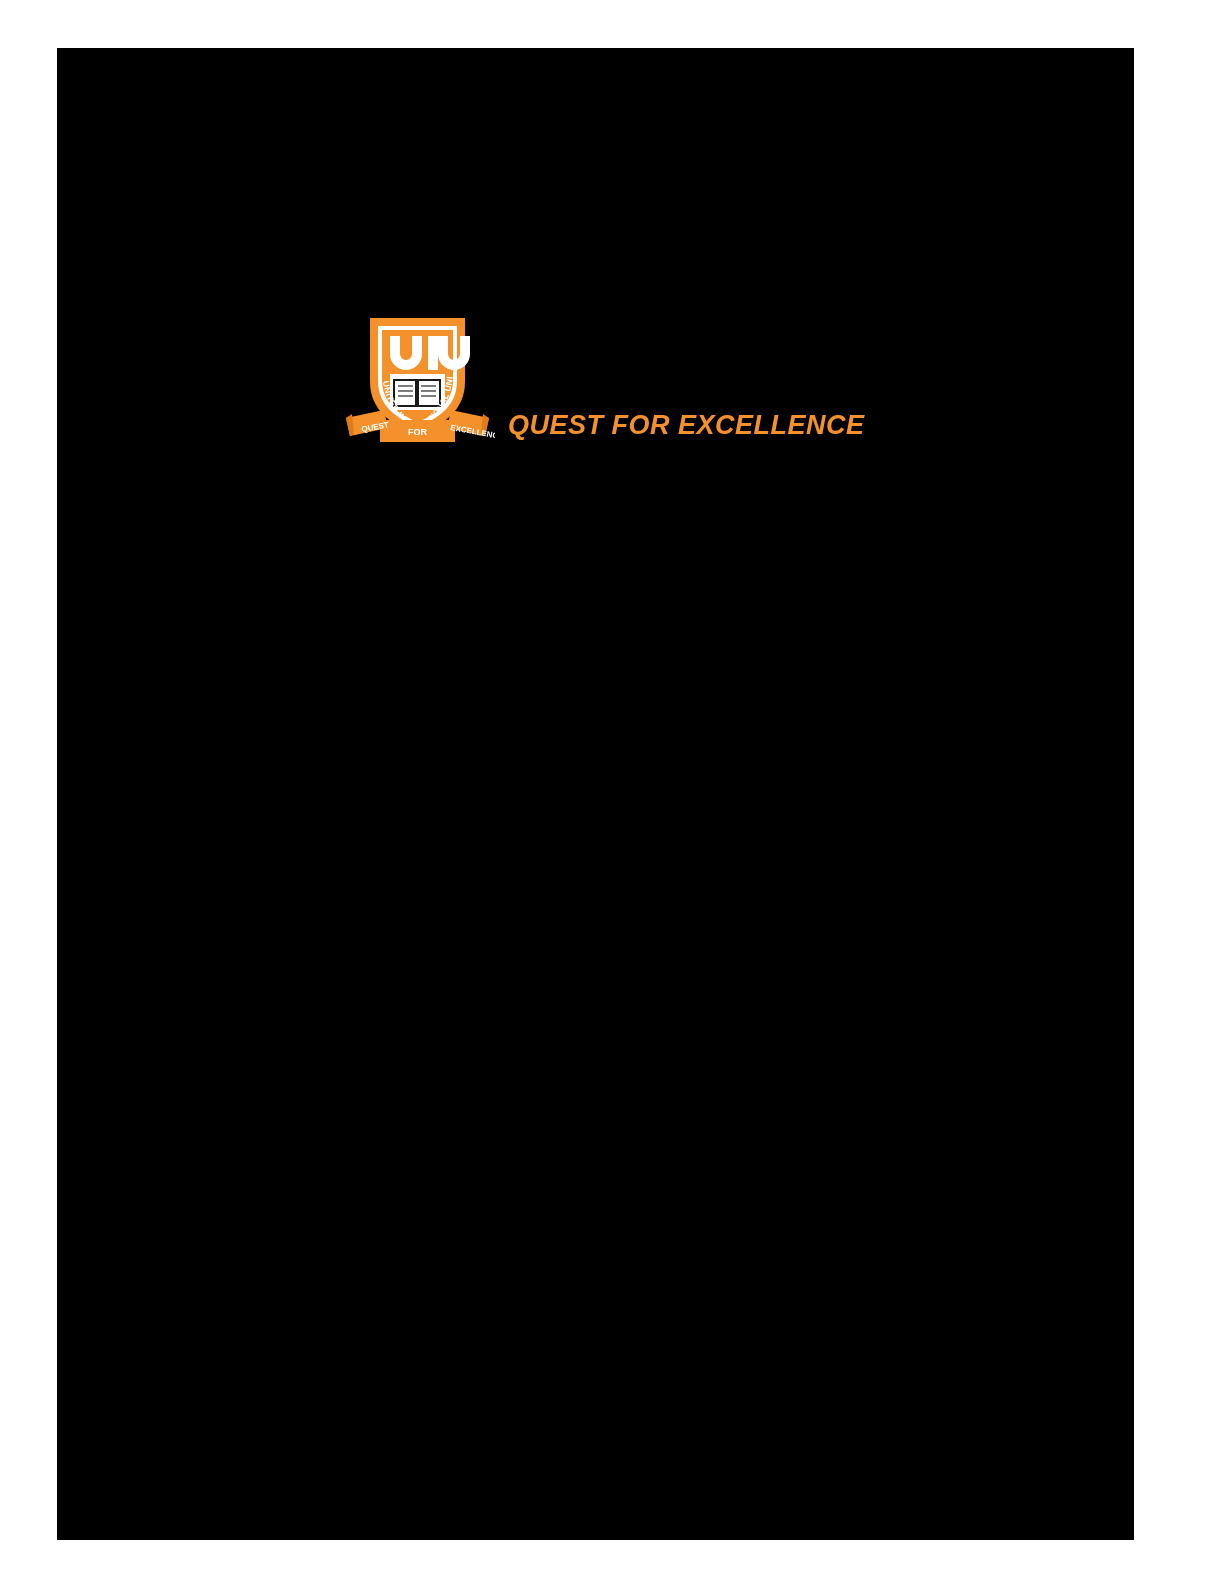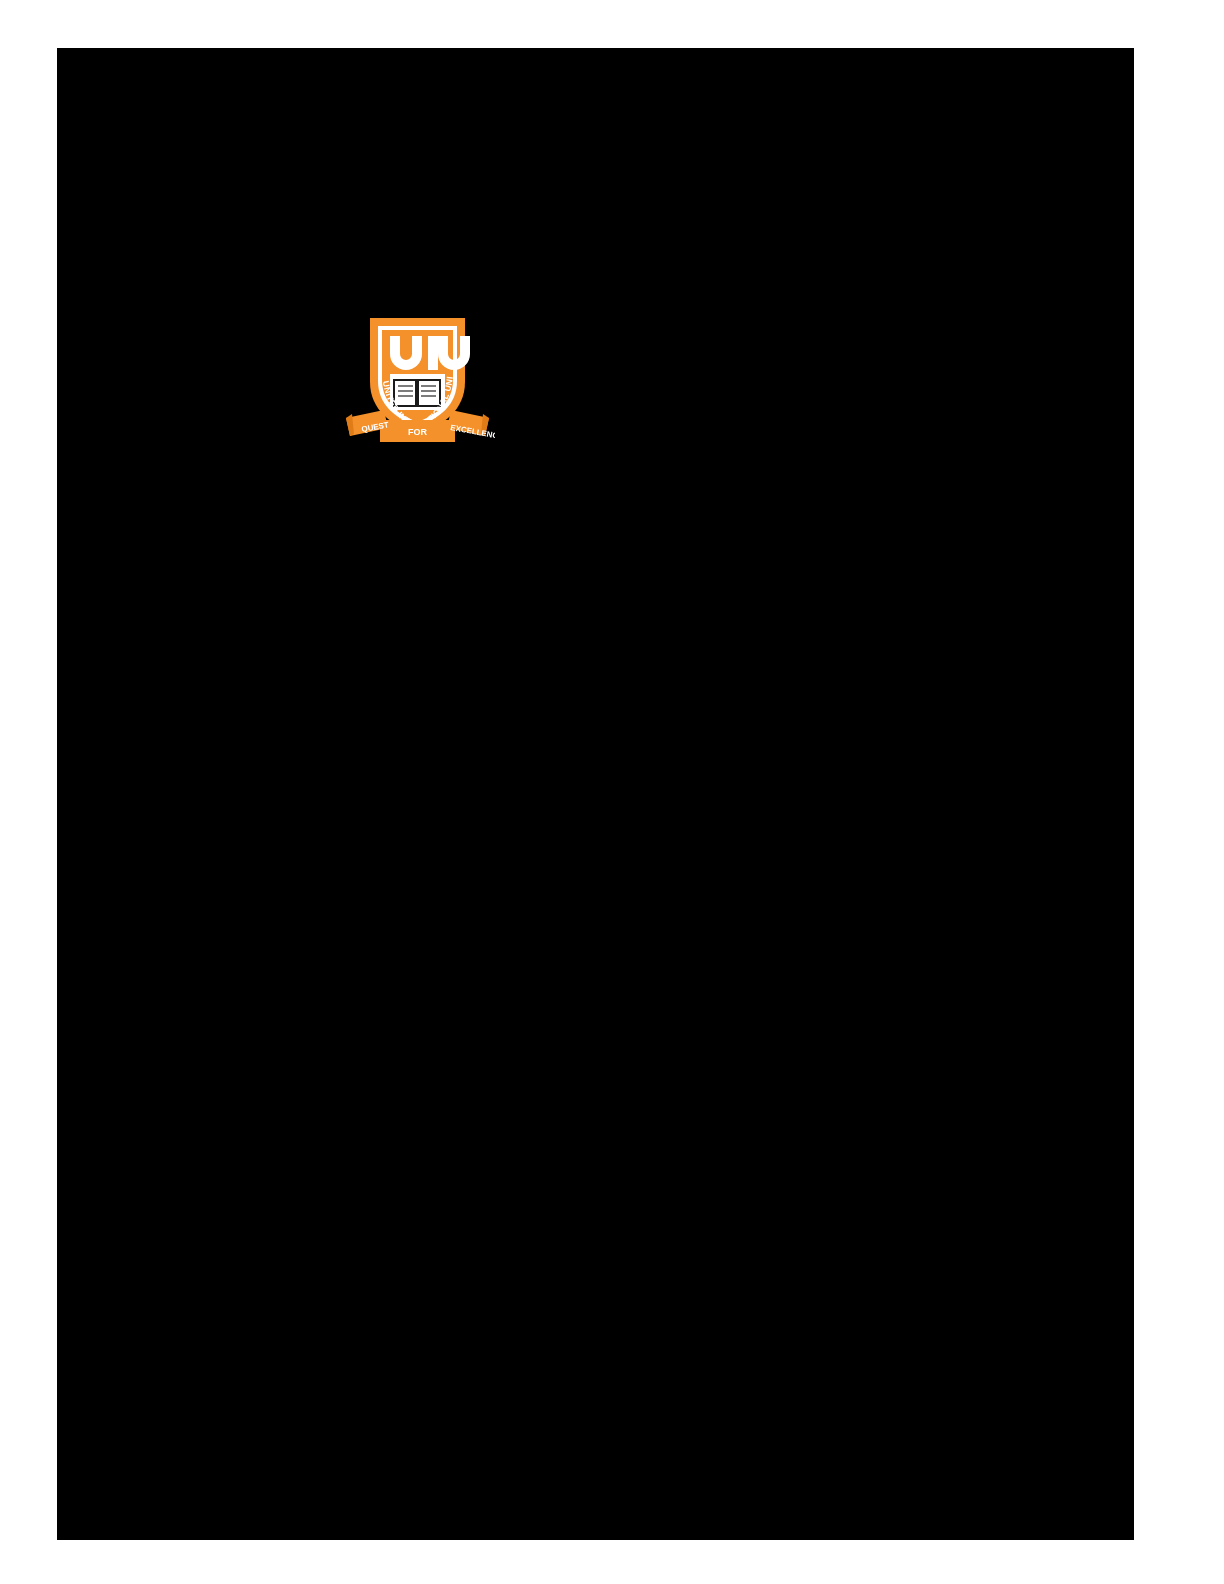--- a/index.html
+++ b/index.html
@@ -102,16 +102,17 @@
             <textPath href="#arcpath" startOffset="4%">UNITED INTERNATIONAL UNIVERSITY</textPath>
           </text>
 
           <rect x="40" y="110" width="75" height="22" fill="#F4912B"></rect>
           <text x="77.5" y="125" text-anchor="middle" font-family="Liberation Sans, sans-serif" font-size="9" font-weight="bold" fill="#ffffff">FOR</text>
           <text x="22" y="122" font-family="Liberation Sans, sans-serif" font-size="8" font-weight="bold" fill="#ffffff" transform="rotate(-10 22 122)">QUEST</text>
           <text x="110" y="120" font-family="Liberation Sans, sans-serif" font-size="8" font-weight="bold" fill="#ffffff" transform="rotate(10 110 120)">EXCELLENCE</text>
         </svg>
       </div>
 
+      <div class="tagline">QUEST FOR EXCELLENCE</div>
 
     </div>
   </div>
 </div>
 
 </body></html>

